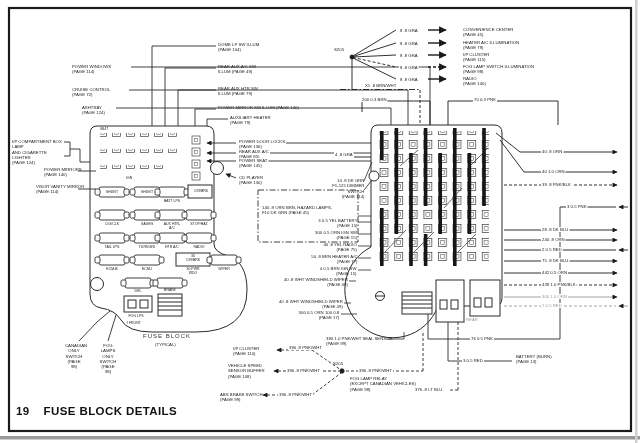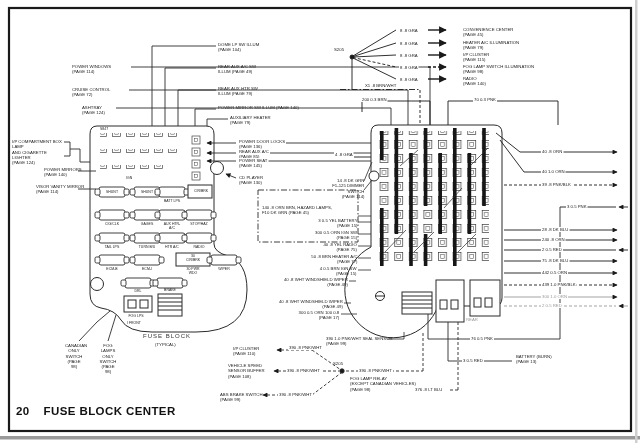--- a/index.html
+++ b/index.html
@@ -379,15 +379,15 @@
 <div class="lbl tiny c" style="left:95px;top:267px;width:34px;">ECM-B</div>
 <div class="lbl tiny c" style="left:130px;top:267px;width:34px;">ECM-I</div>
 <div class="lbl tiny c" style="left:176px;top:267px;width:34px;">30 PWR WDO</div>
 <div class="lbl tiny c" style="left:206px;top:267px;width:36px;">WIPER</div>
 <div class="lbl tiny c" style="left:124px;top:289px;width:28px;">DRL</div>
 <div class="lbl tiny c" style="left:156px;top:288px;width:28px;">BRAKE</div>
 <div class="lbl tiny c" style="left:112px;top:314px;width:48px;">FOG LPS</div>
 <div class="lbl tiny c" style="left:110px;top:321px;width:48px;">I FRONT</div>
 
 <div class="foot">
-  <span>20</span><span>FUSE BLOCK CENTER</span>
+  <span>19</span><span>FUSE BLOCK DETAILS</span>
 </div>
 </div>
 
 </body></html>

